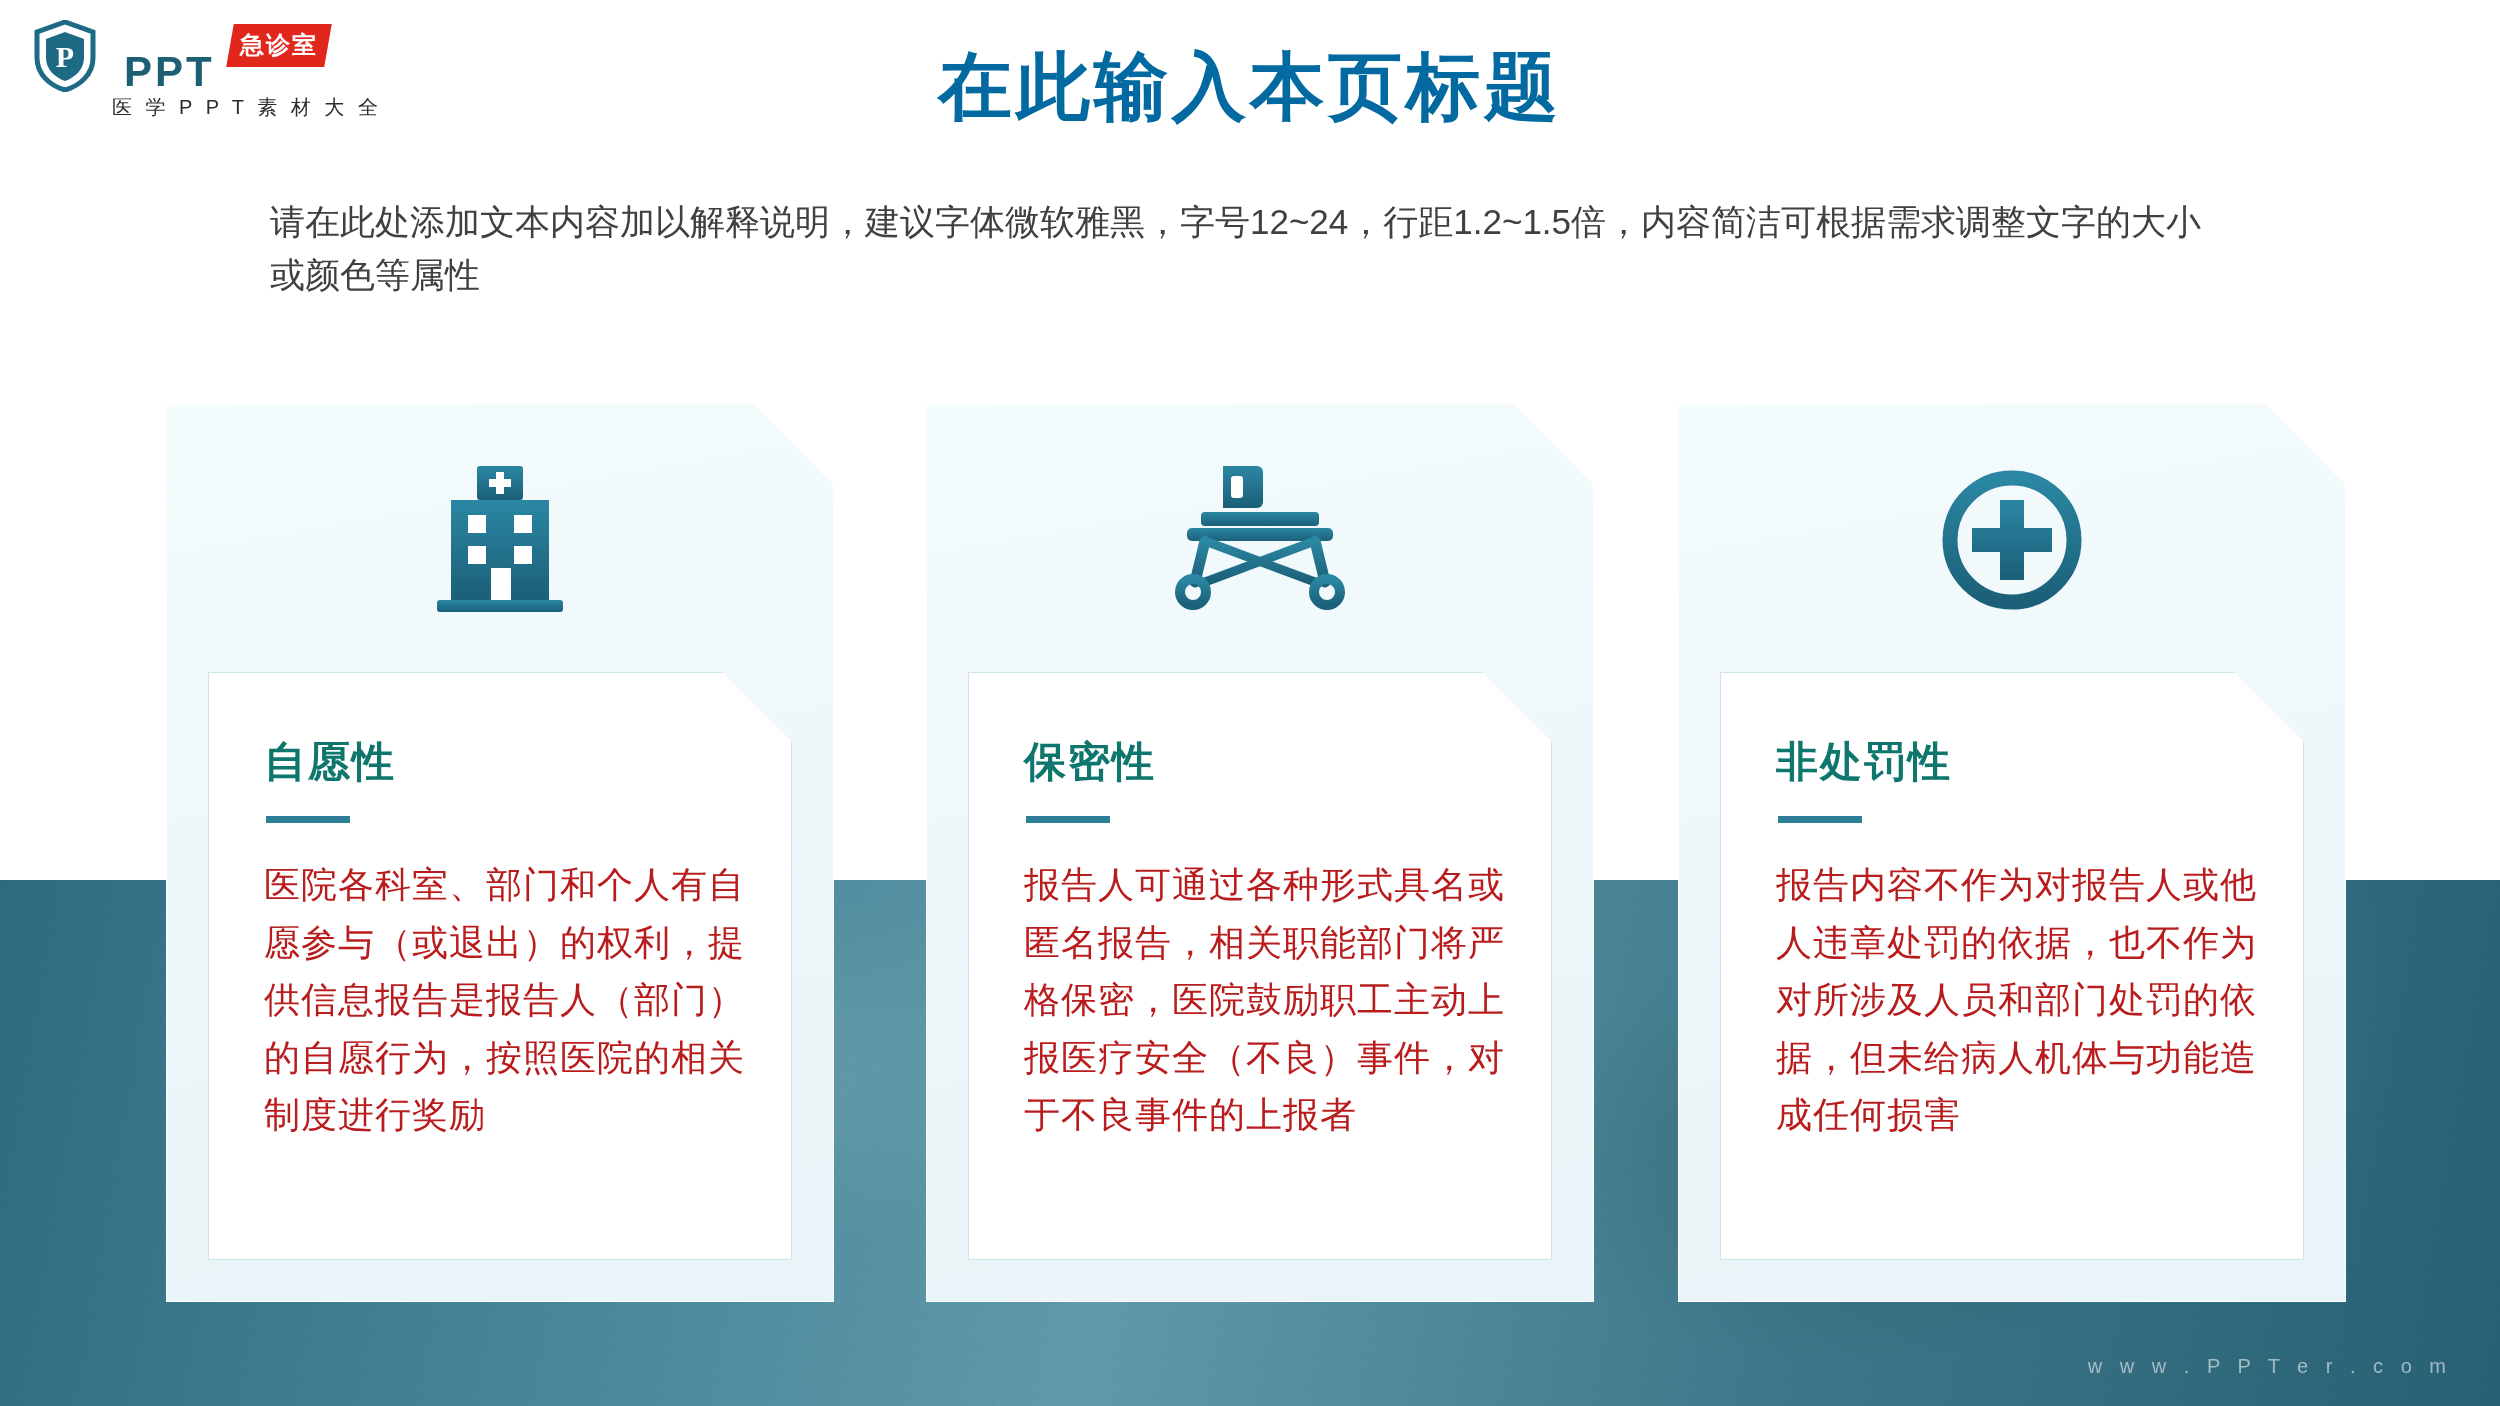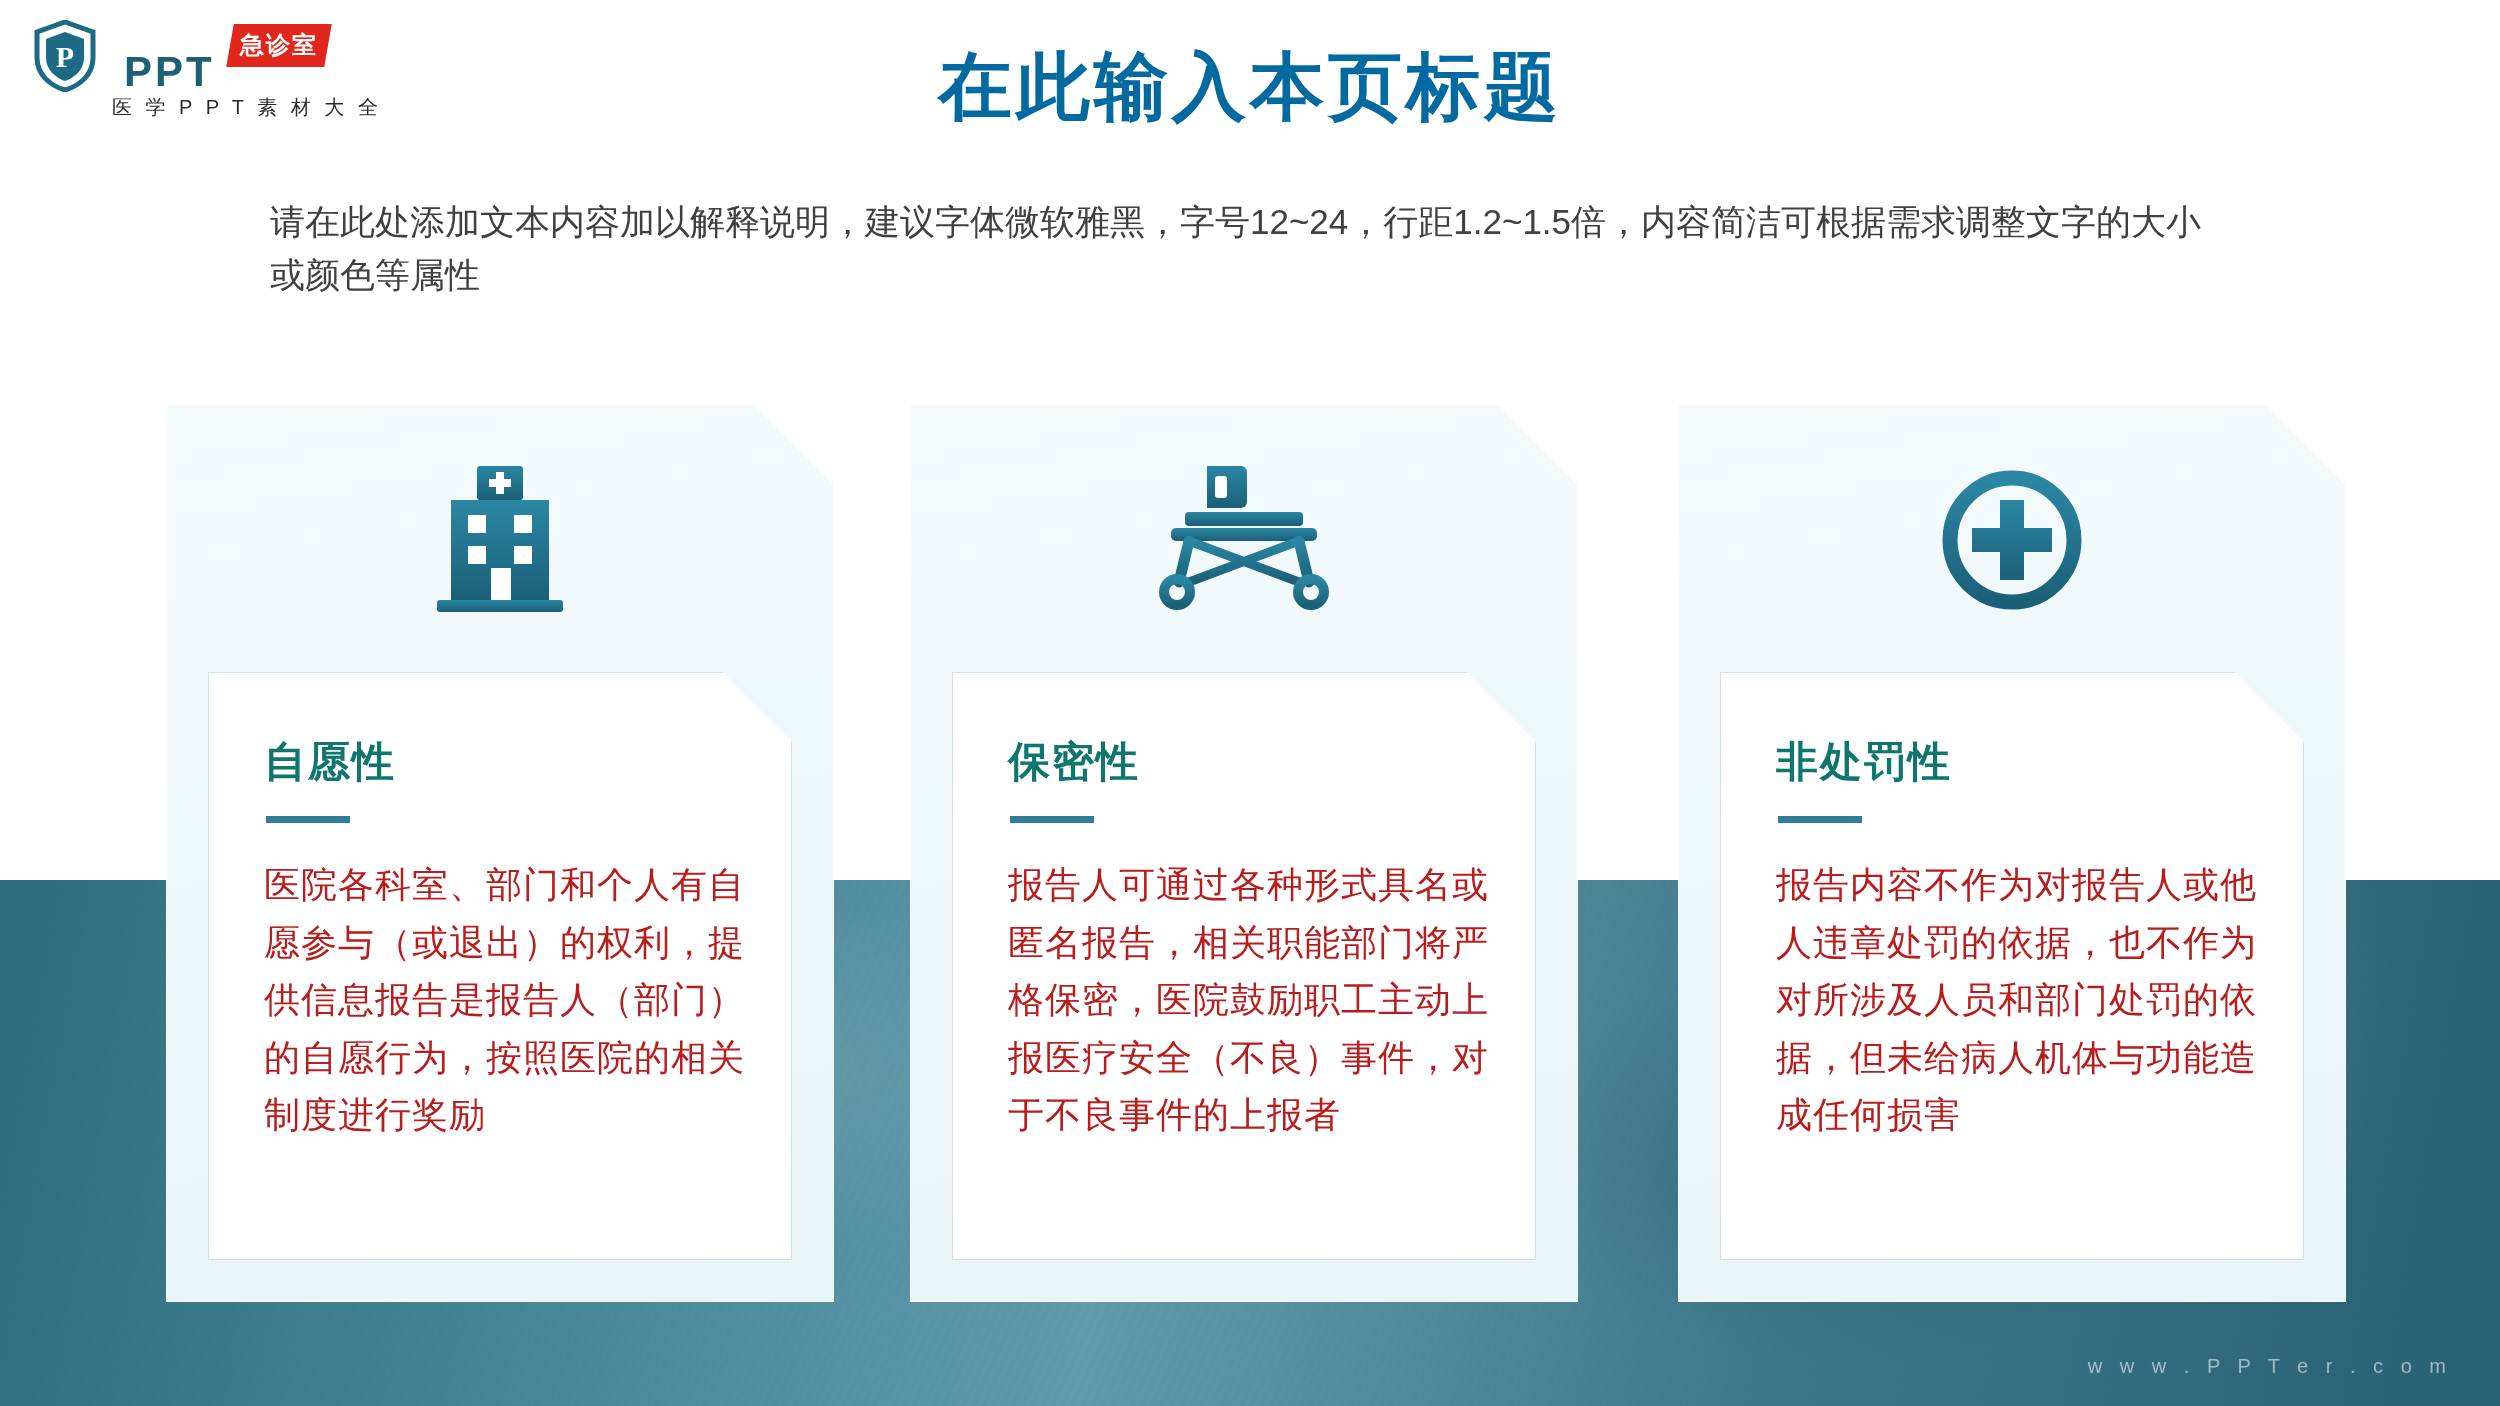--- a/index.html
+++ b/index.html
@@ -120,21 +120,21 @@
     width: 2180px;
     height: 900px;
   }
   .card {
     position: absolute;
     top: 0;
     width: 668px;
     height: 898px;
   }
   .card-1 { left: 0px; }
-  .card-2 { left: 744px; }
+  .card-2 { left: 760px; }
   .card-3 { left: 1512px; }
 
   .card-outer {
     position: absolute;
     left: 0;
     top: 0;
     width: 668px;
     height: 898px;
     background: linear-gradient(170deg, #f4fbfd 0%, #eef7fa 45%, #e9f4f8 100%);
     clip-path: polygon(0 0, 590px 0, 668px 78px, 668px 898px, 0 898px);

